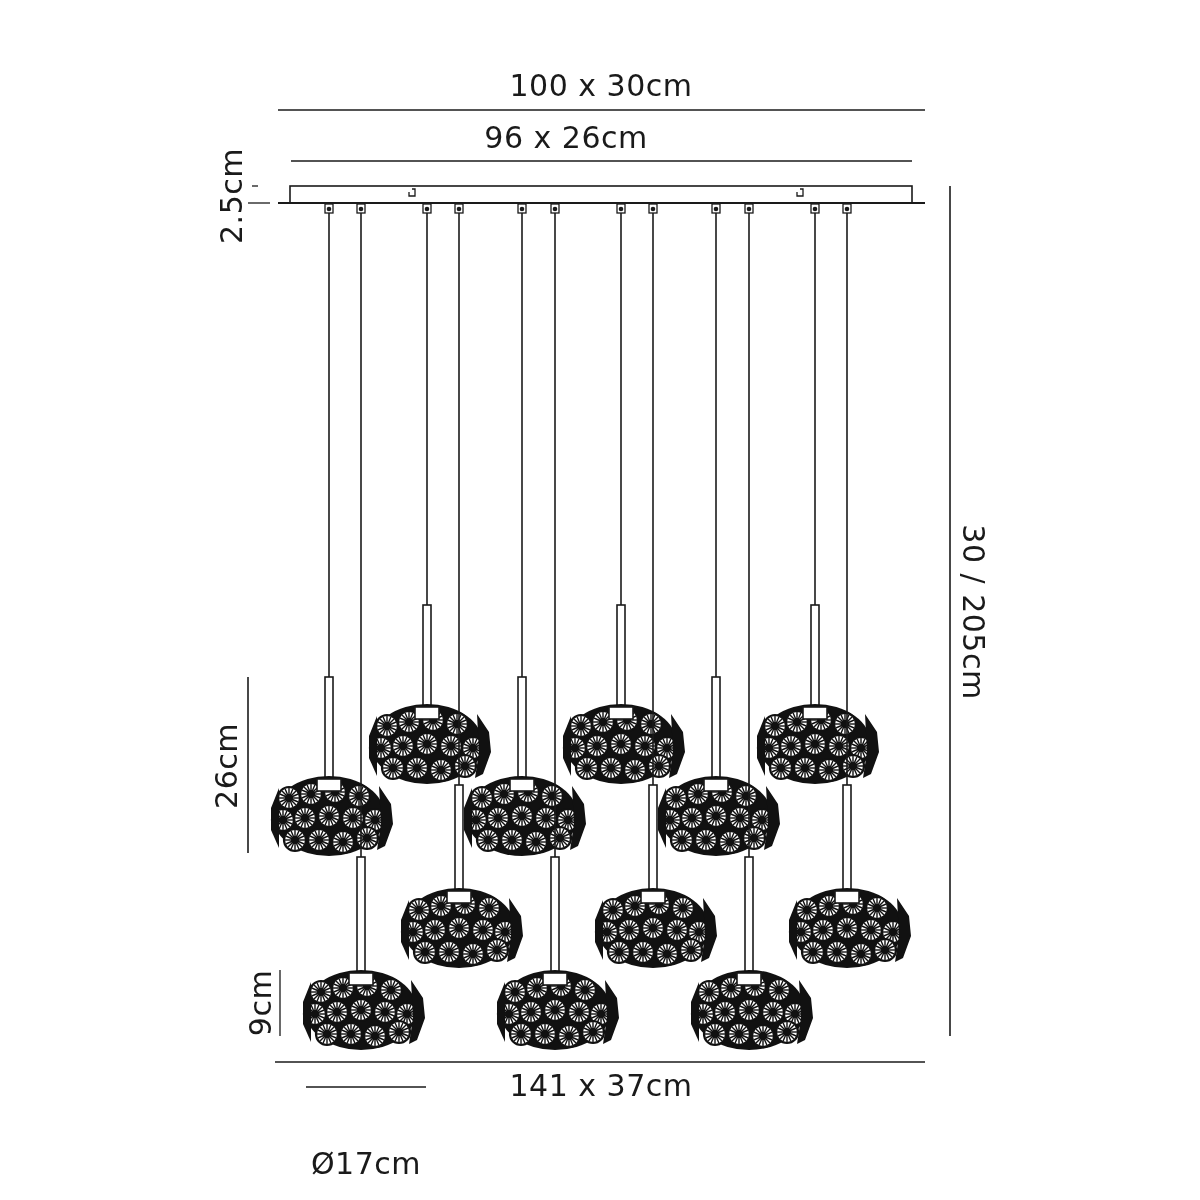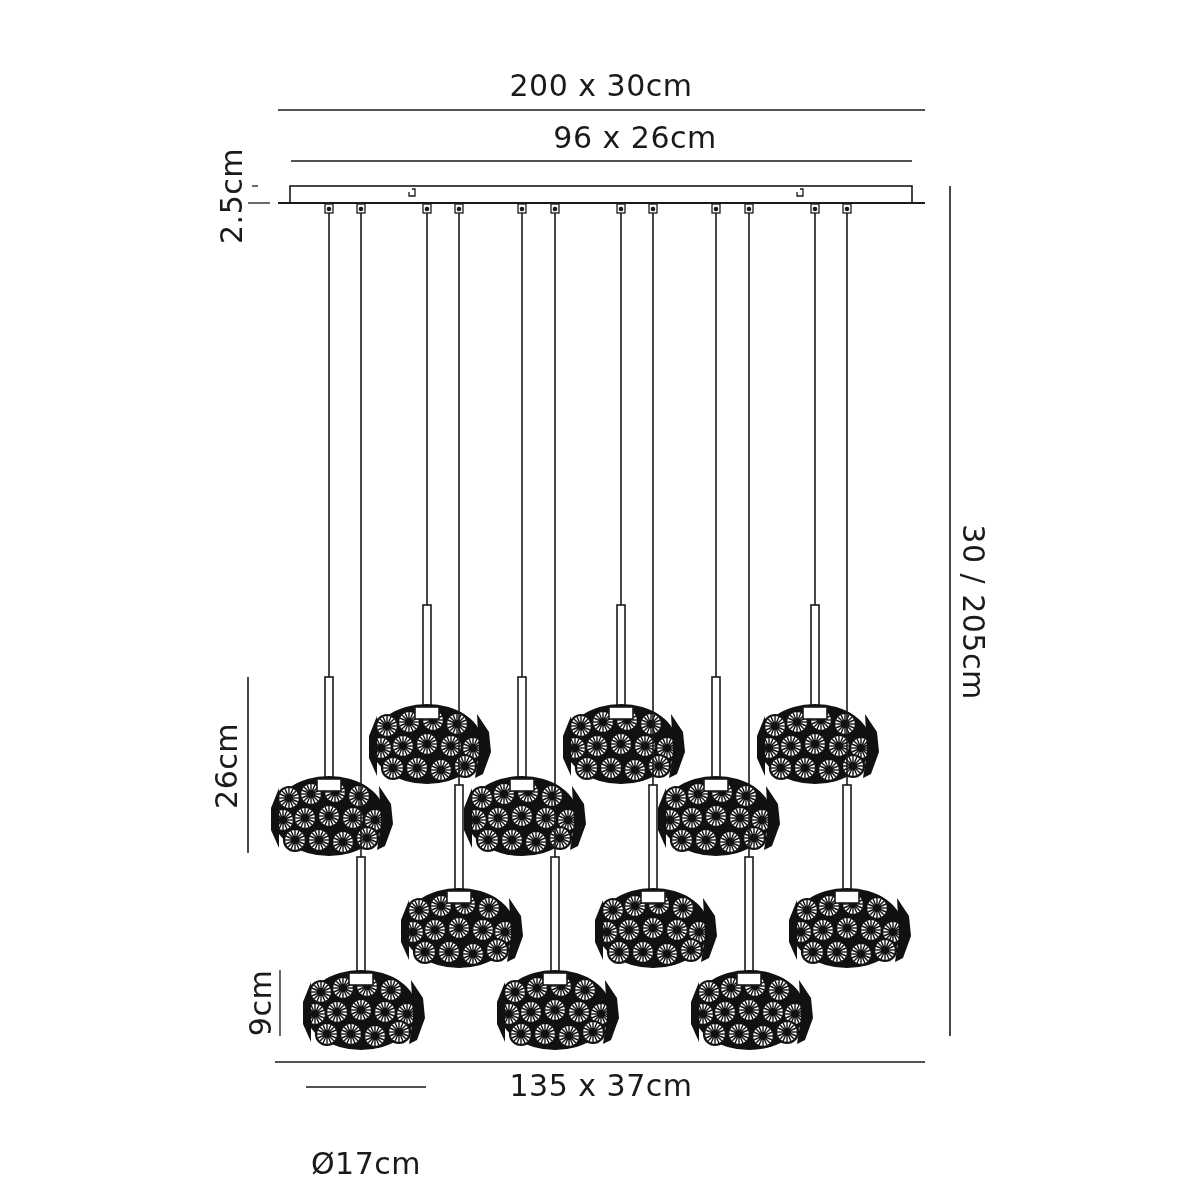--- a/index.html
+++ b/index.html
@@ -191,20 +191,20 @@
 
   <line x1="950" y1="186" x2="950" y2="1036" stroke="#1a1a1a" stroke-width="1.6"></line>
 
   <line x1="248" y1="677" x2="248" y2="853" stroke="#1a1a1a" stroke-width="1.6"></line>
   <line x1="280" y1="970" x2="280" y2="1036" stroke="#1a1a1a" stroke-width="1.3"></line>
 
   <line x1="275" y1="1062" x2="925" y2="1062" stroke="#1a1a1a" stroke-width="1.6"></line>
   <line x1="306" y1="1087" x2="426" y2="1087" stroke="#1a1a1a" stroke-width="1.6"></line>
 </svg>
 
-<div class="lbl ctr" style="left:601px; top:68px;">200 x 30cm</div>
-<div class="lbl ctr" style="left:635px; top:120px;">96 x 26cm</div>
+<div class="lbl ctr" style="left:601px; top:68px;">100 x 30cm</div>
+<div class="lbl ctr" style="left:566px; top:120px;">96 x 26cm</div>
 <div class="lbl rot" style="left:231px; top:196px;">2.5cm</div>
 <div class="lbl rot90" style="left:973px; top:612px;">30 / 205cm</div>
 <div class="lbl rot" style="left:226px; top:766px;">26cm</div>
 <div class="lbl rot" style="left:260px; top:1003px;">9cm</div>
-<div class="lbl ctr" style="left:601px; top:1068px;">135 x 37cm</div>
+<div class="lbl ctr" style="left:601px; top:1068px;">141 x 37cm</div>
 <div class="lbl ctr" style="left:366px; top:1146px;">Ø17cm</div>
 
 </body></html>

